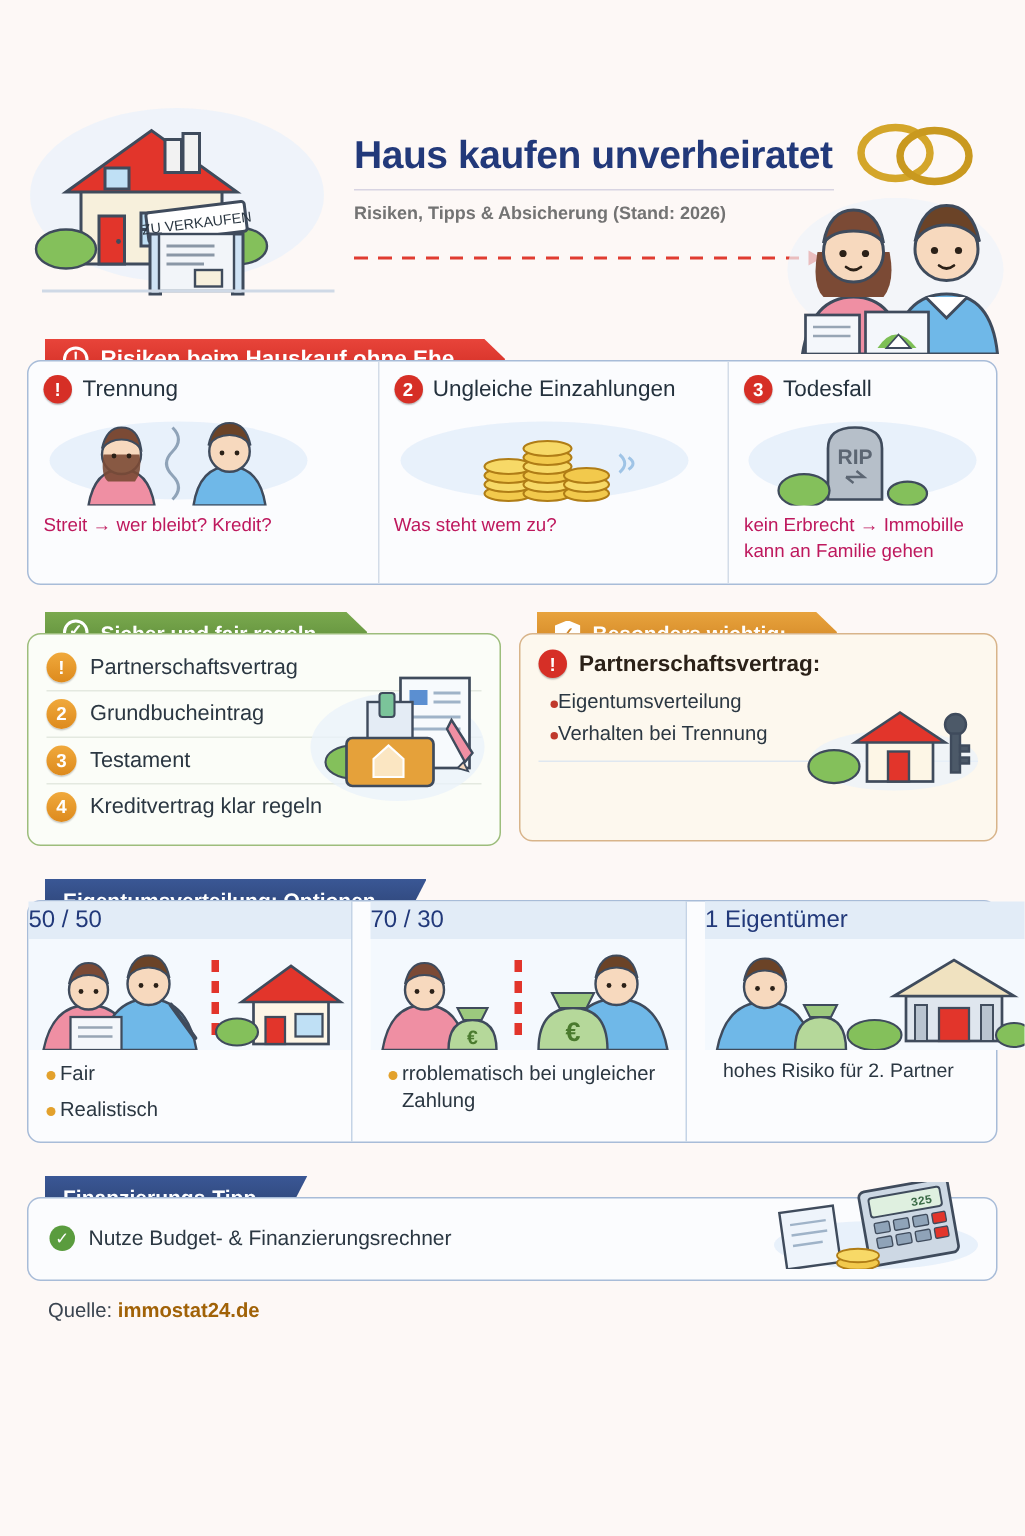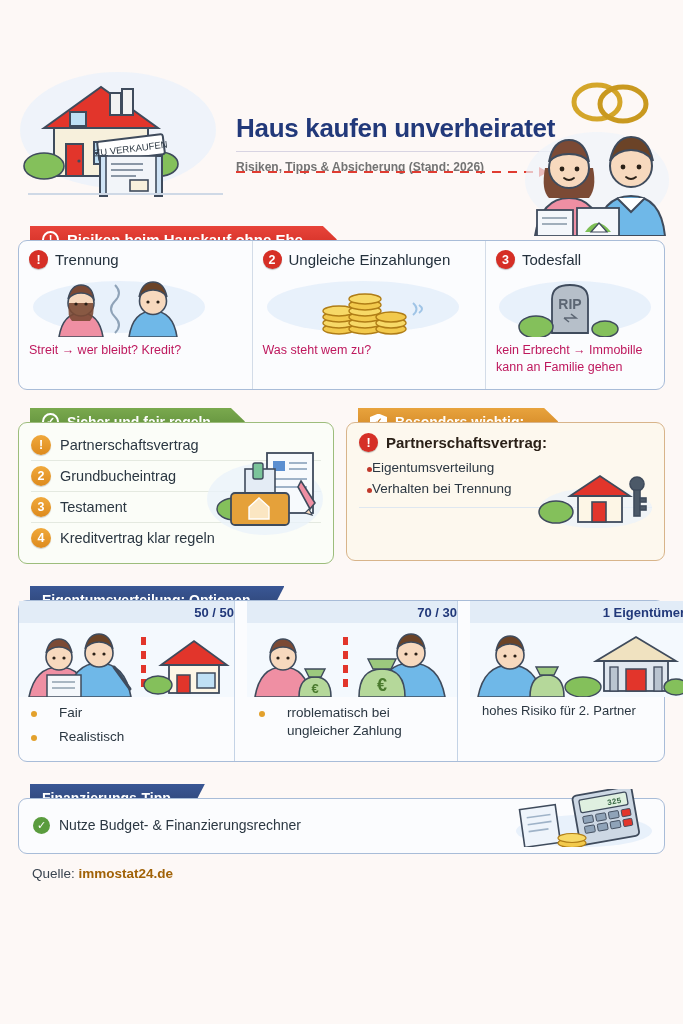--- a/index.html
+++ b/index.html
@@ -9,21 +9,21 @@
     font-family: "Liberation Sans", sans-serif;
     overflow: hidden;
   }
   .page { position: relative; width: 683px; height: 1024px; padding: 0 18px; }
 
   
   .header { position: relative; height: 150px; margin-top: 76px; }
   .header-illu {
     position: absolute; left: 0; top: -8px; width: 215px; height: 140px;
   }
-  .header-text { position: absolute; left: 218px; top: 37px; width: 330px; }
+  .header-text { position: absolute; left: 218px; top: 12px; width: 330px; }
   .title {
     font-size: 26px; font-weight: bold; color: #22397a;
     letter-spacing: -0.3px; white-space: nowrap;
   }
   .title-rule { height: 1px; background: #d8d4e2; margin: 7px 0 8px 0; width: 320px; }
   .subtitle { font-size: 12px; color: #737373; font-weight: bold; }
   .arrow-rule { position: absolute; left: 218px; top: 95px; width: 310px; }
   .arrow-line {
     position: relative; height: 2px;
     background: repeating-linear-gradient(to right,#e03c31 0 9px,transparent 9px 16px);
@@ -109,26 +109,26 @@
   .imp-dot { width: 5px; height: 5px; border-radius: 50%; background: #c0392b; flex:0 0 auto; }
   .imp-txt { font-size: 13.5px; color: #2b3742; }
   .imp-foot { border-top: 1px solid #dfe7f0; margin-top: 8px; height: 17px; }
   .house-illu { position: absolute; right: 10px; bottom: 26px; }
 
   
   .opt-row { display: flex; min-height: 160px; }
   .opt-col { flex: 1; position: relative; }
   .opt-col + .opt-col { border-left: 1.5px solid #c4d3e6; padding-left: 12px; }
   .opt-head {
-    background: #e2ecf7; text-align: right; font-size: 13px; font-weight: bold;
+    background: #e2ecf7; text-align: left; font-size: 16px; font-weight: normal;
     color: #22397a; padding: 4px 0 3px 0;
   }
   .opt-illu { height: 74px; position: relative; }
   .opt-list { padding: 4px 10px 8px 12px; }
-  .opt-li { display: flex; align-items: baseline; gap: 22px; padding: 3px 0; }
+  .opt-li { display: flex; align-items: baseline; gap: 3px; padding: 3px 0; }
   .opt-dot { width: 6px; height: 6px; border-radius: 50%; background: #e3a12c; flex:0 0 auto; }
   .opt-txt { font-size: 13.5px; color: #2b3742; line-height: 1.3; }
   .opt-plain { font-size: 13px; color: #2b3742; padding: 6px 10px 8px 12px; line-height:1.3; }
 
   
   .fin-body { padding: 10px 14px 12px 14px; display: flex; align-items: center;
               gap: 9px; min-height: 54px; position: relative; }
   .check-ico {
     width: 17px; height: 17px; border-radius: 50%; background: #5a9c3e;
     color: #fff; font-size: 11px; display: flex; align-items: center;

